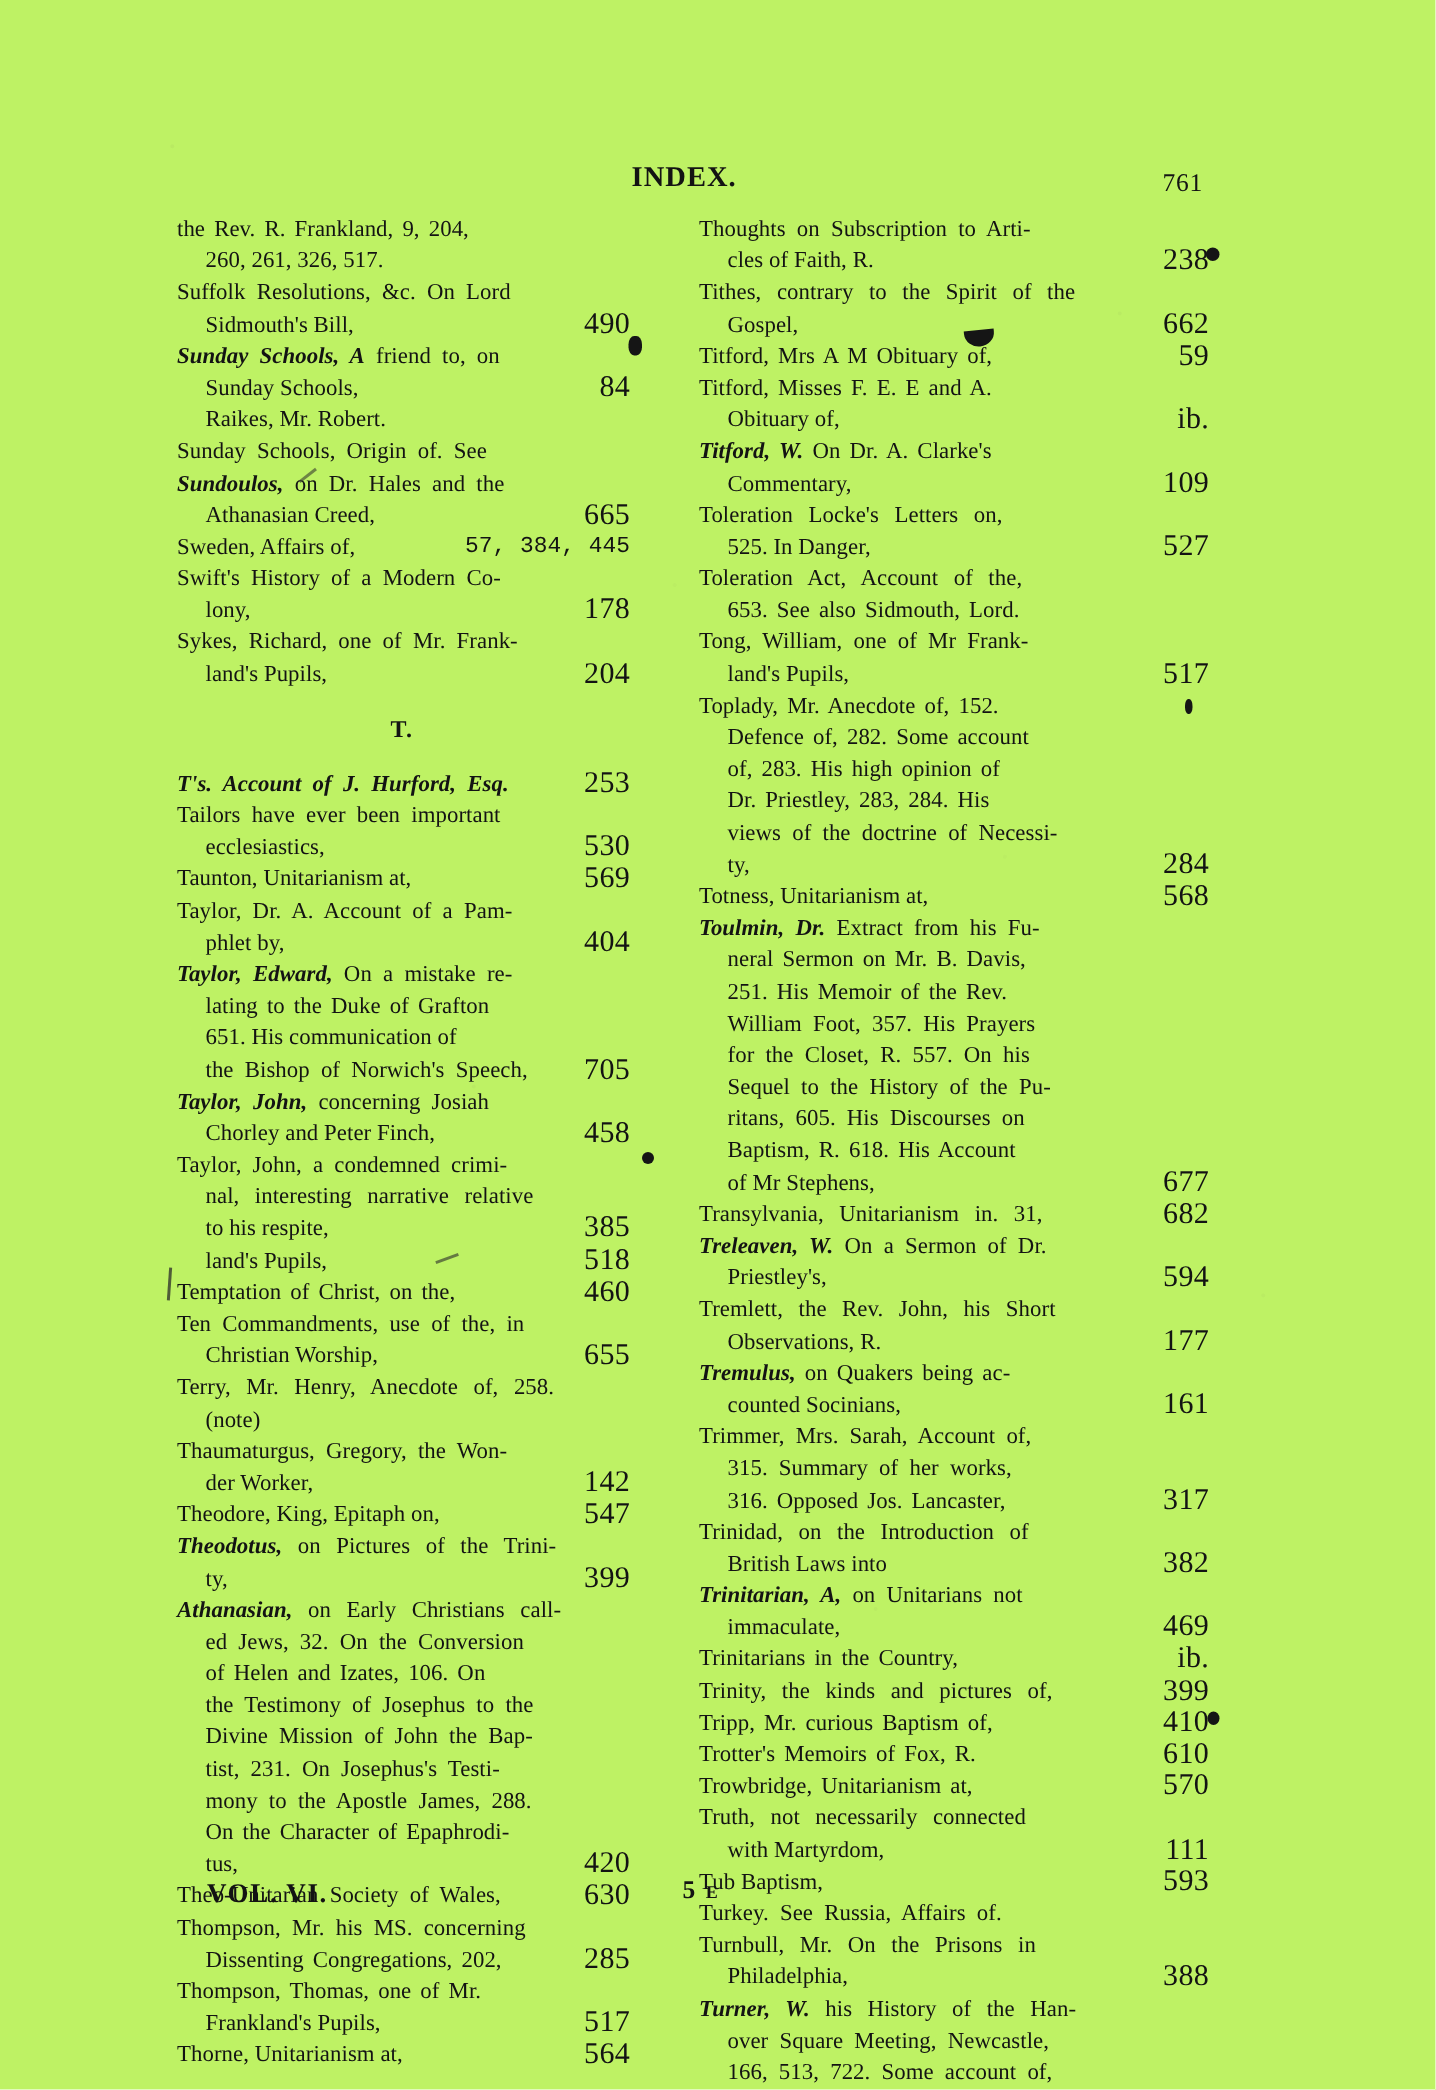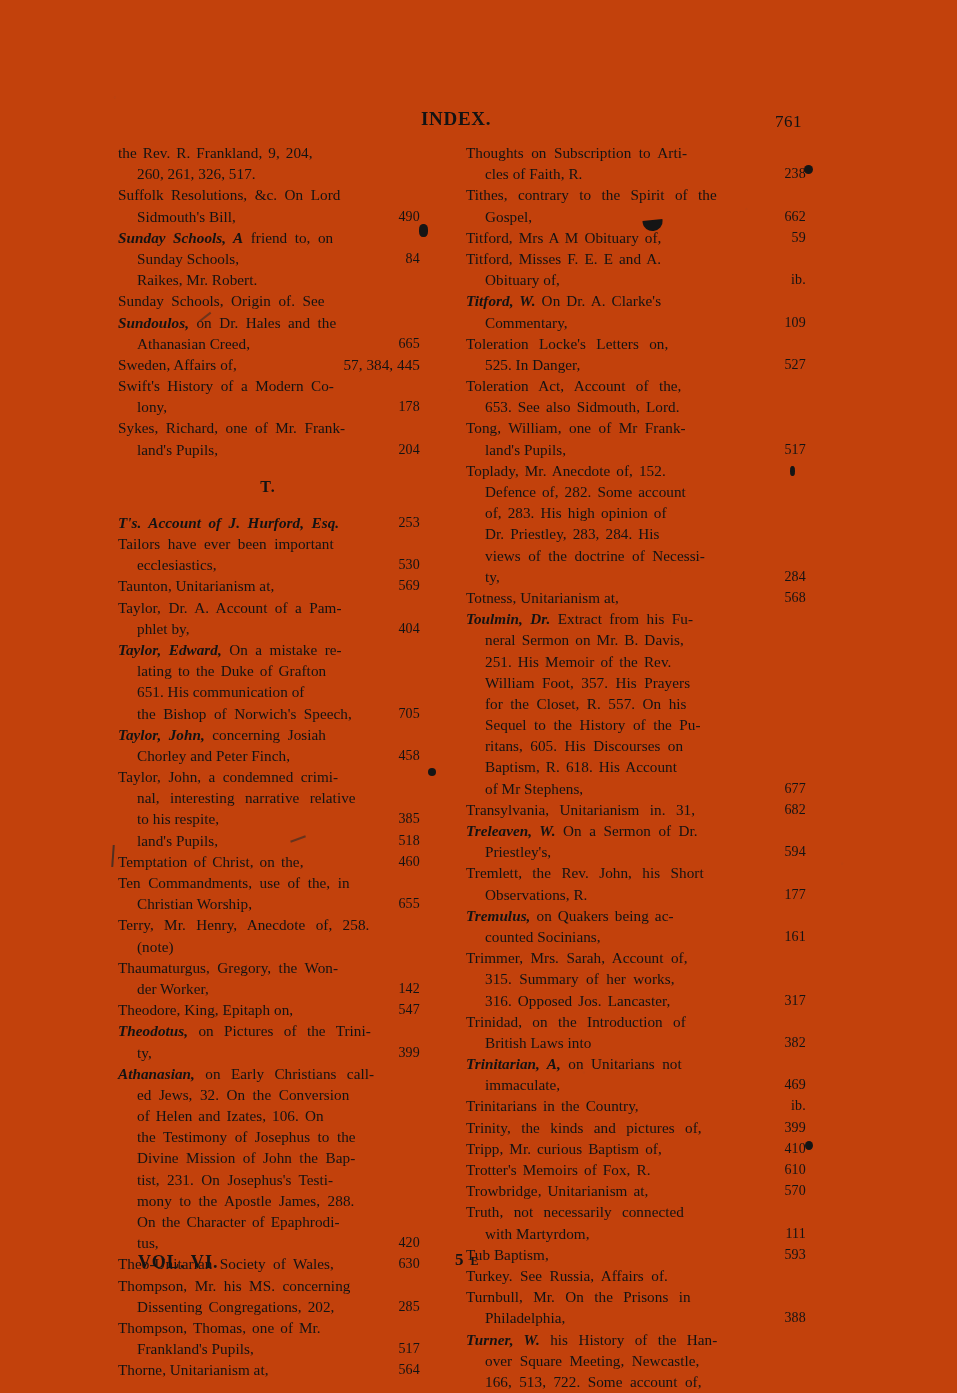--- a/index.html
+++ b/index.html
@@ -14,21 +14,21 @@
     position: relative;
     font-family: "Liberation Serif", "DejaVu Serif", serif;
     color: #131313;
     overflow: hidden;
   }
 
   
   #page-sheet {
     position: absolute;
     inset: 0;
-    background: #c2410c;
+    background: #bef264;
   }
 
   
   #speckle {
     position: absolute;
     inset: 0;
     pointer-events: none;
     opacity: .30;
     background:
       radial-gradient(circle at 12% 7%, rgba(90,85,75,.16) 0 1px, transparent 1.6px),
@@ -123,33 +123,34 @@
     word-spacing: 6.5px;
   }
 
   .ital { font-style: italic; font-weight: 600; }
 
   
   .folio {
     position: absolute;
     right: 38px;
     top: 0;
-    font-size: 14px;
+    font-size: 20px;
     line-height: 21.2px;
     text-align: left;
     letter-spacing: .2px;
   }
   
   .folio-inline {
     position: absolute;
     right: 38px;
     top: 0;
     font-size: 15.2px;
     line-height: 21.2px;
     white-space: nowrap;
+    font-family: Liberation Mono, monospace;
   }
   #col-right .folio,
   #col-right .folio-inline { right: 0px; }
 
   
   .section-letter {
     text-align: center;
     font-size: 16px;
     font-weight: 700;
     letter-spacing: 1px;

